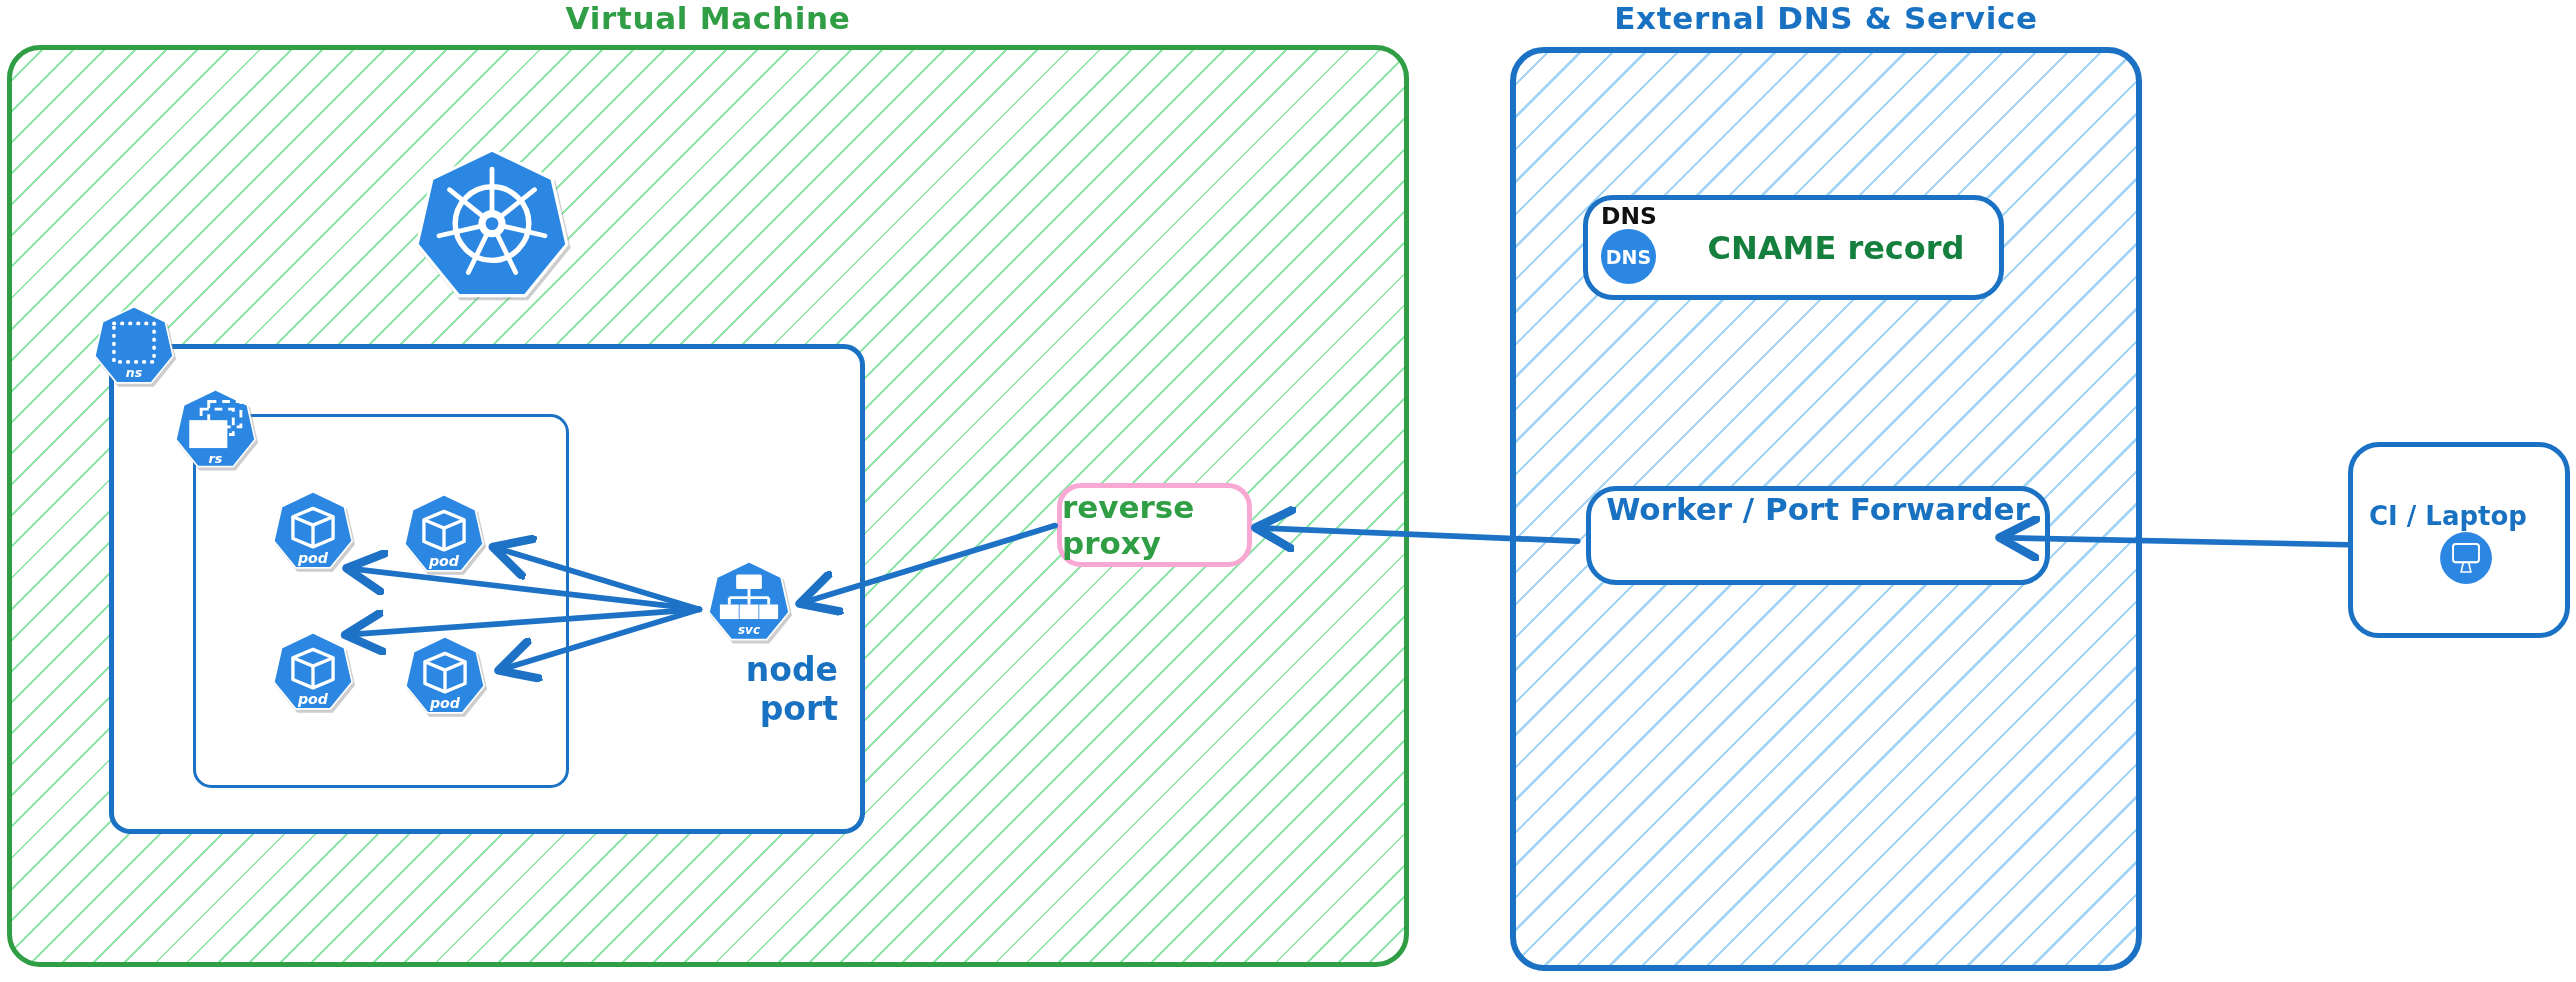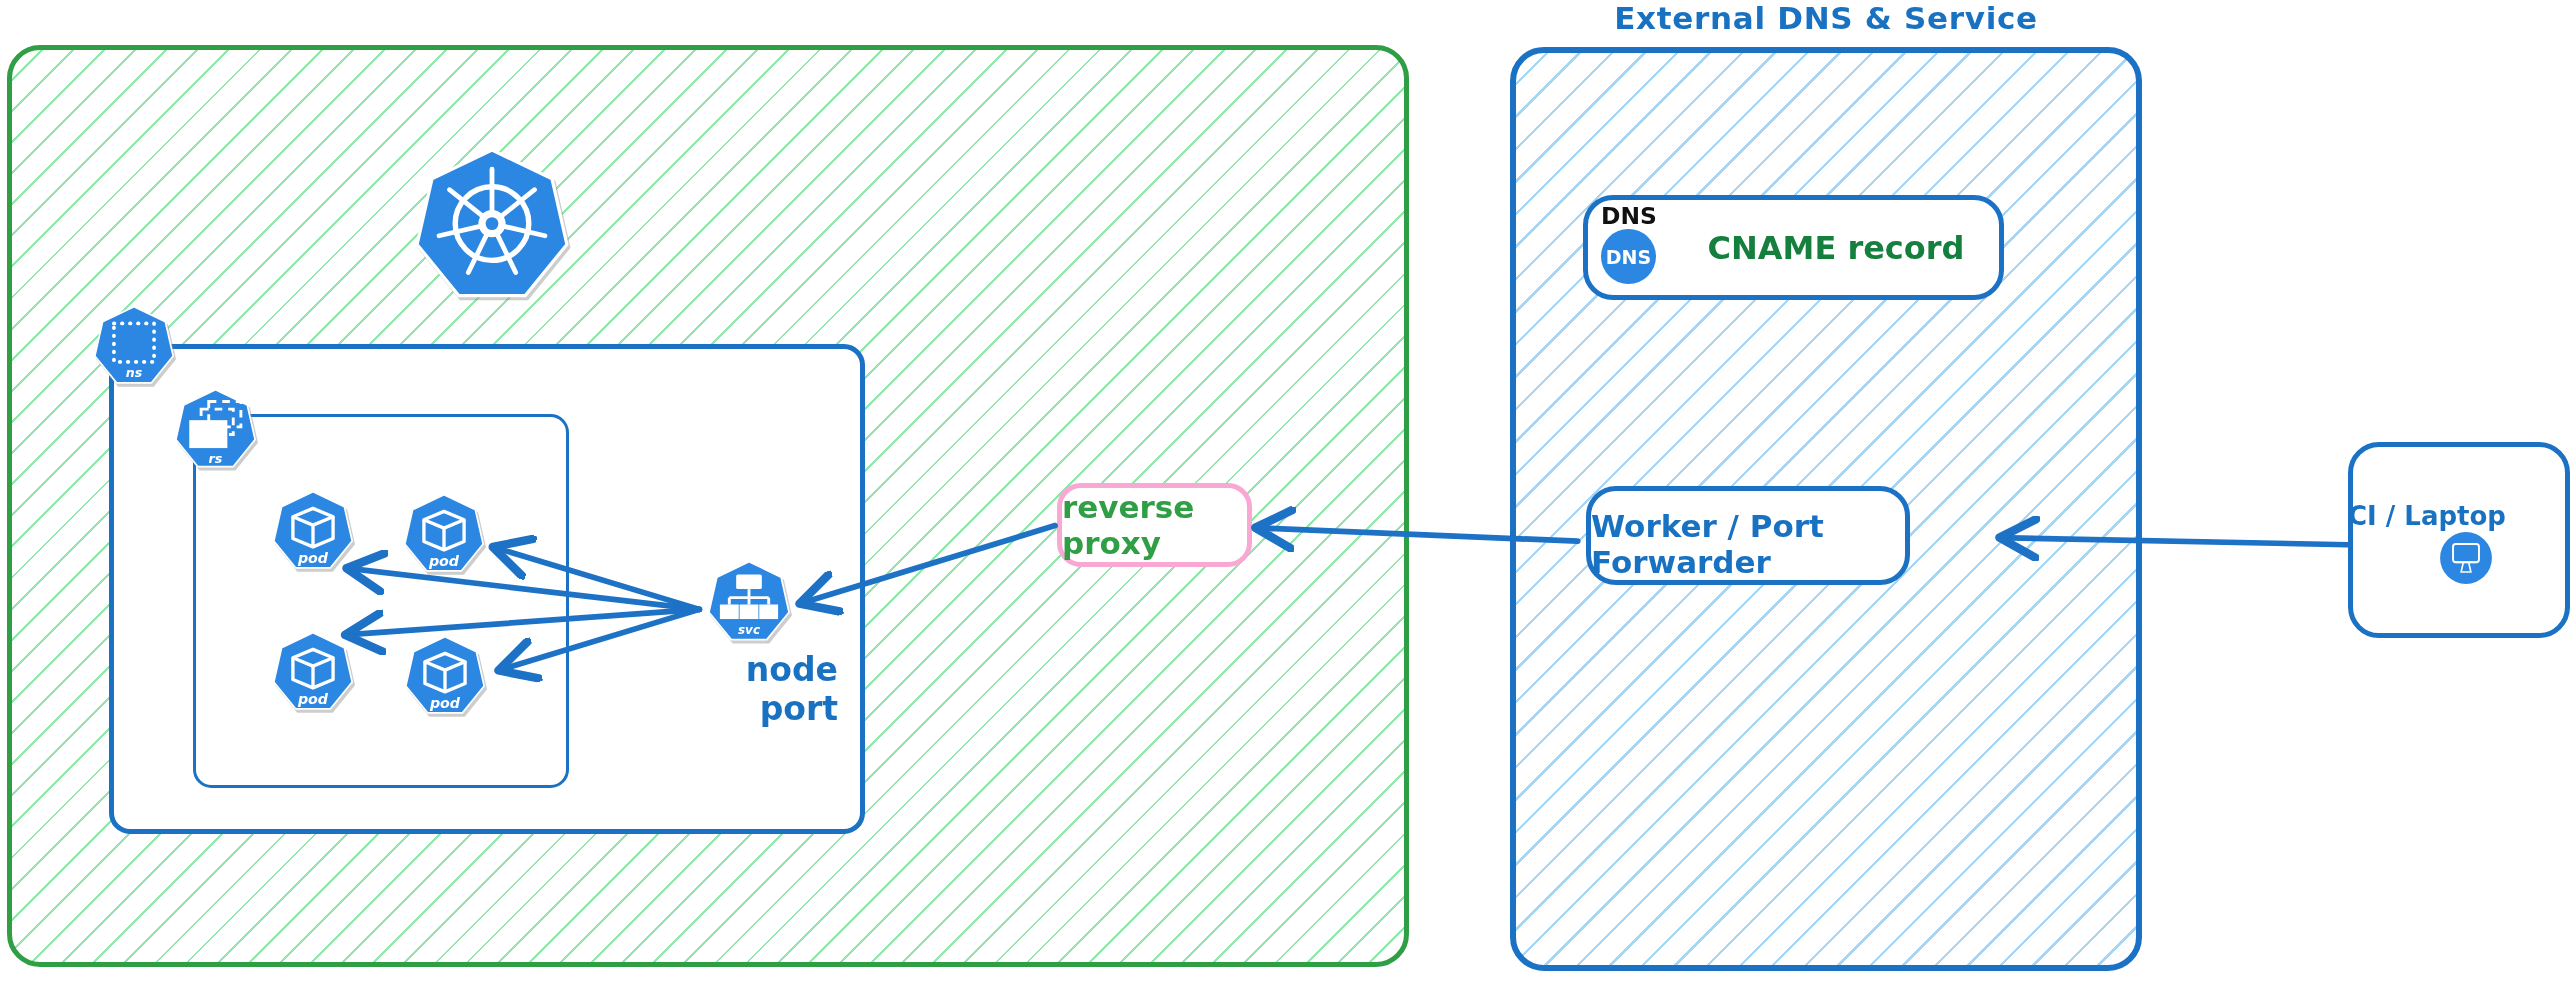--- a/index.html
+++ b/index.html
@@ -17,31 +17,31 @@
   .vm-title{left:7px;width:1402px;color:#2f9e44;}
   .ext-title{left:1510px;width:632px;color:#1971c2;}
 
   
   .white-box{background:#fff;}
   .ns-box{left:109px;top:344px;width:756px;height:490px;border:5px solid #1b72c4;border-radius:21px;}
   .rs-box{left:193px;top:414px;width:376px;height:374px;border:3.6px solid #1b72c4;border-radius:18.5px;}
   .rp-box{left:1057px;top:483px;width:195px;height:84px;border:5px solid #f9a8d4;border-radius:24px;
           display:flex;align-items:center;justify-content:center;color:#2f9e44;font-size:31px;font-weight:600;}
   .dns-box{left:1583px;top:195px;width:421px;height:105px;border:5.7px solid #1b72c4;border-radius:30px;}
-  .worker-box{left:1586px;top:486px;width:324px;height:99px;border:5.7px solid #1b72c4;border-radius:30px;
-          display:flex;align-items:flex-end;justify-content:center;color:#1971c2;font-size:31px;font-weight:600;}
+  .worker-box{left:1586px;top:486px;width:464px;height:99px;border:5.7px solid #1b72c4;border-radius:30px;
+          display:flex;align-items:flex-start;justify-content:center;color:#1971c2;font-size:31px;font-weight:600;}
   .ci-box{left:2348px;top:442px;width:222px;height:196px;border:5.7px solid #1b72c4;border-radius:31px;}
 
   .dns-tag{left:1601px;top:202px;font-size:23.4px;font-weight:600;color:#111;}
   .dns-badge{left:1601px;top:229px;width:55px;height:55px;border-radius:50%;background:#2b87e2;
              display:flex;align-items:center;justify-content:center;color:#fff;font-size:19px;font-weight:700;}
   .cname-label{left:1676px;top:195px;width:320px;height:105px;display:flex;align-items:center;justify-content:center;
              color:#15803d;font-size:32px;font-weight:600;}
 
-  .ci-label{left:2348px;top:501px;width:200px;color:#1971c2;font-size:26px;font-weight:600;}
+  .ci-label{left:2348px;top:501px;width:200px;text-align:center;color:#1971c2;font-size:26px;font-weight:600;}
   .ci-monitor{left:2439px;top:531px;width:54px;height:54px;}
 
   .node-port-label{left:660px;top:650px;width:178px;text-align:right;color:#1971c2;font-size:33px;font-weight:600;}
 
   
   .icon{position:absolute;filter:drop-shadow(2.8px 3.6px 0 rgba(145,145,145,.45));}
   .k8s-logo{left:412px;top:146px;width:160px;height:168px;}
   .ns-icon{left:92px;top:305px;width:84px;height:87px;}
   .rs-icon{left:173px;top:388px;width:85px;height:88px;}
   .pod-1{left:271px;top:490px;width:84px;height:87px;}
@@ -53,20 +53,21 @@
   .icon-label{fill:#ffffff;font-family:"DejaVu Sans",sans-serif;font-weight:600;font-style:italic;text-anchor:middle;}
 
   .arrows{position:absolute;left:0;top:0;pointer-events:none;}
 </style>
 </head>
 <body>
 
 <div class="canvas">
 
   <div class="abs vm-box"></div>
+  <div class="group-title vm-title">Virtual Machine</div>
 
   <div class="abs ext-box"></div>
   <div class="group-title ext-title">External DNS &amp; Service</div>
 
   <div class="abs white-box ns-box"></div>
   <div class="abs white-box rs-box"></div>
 
   <svg class="icon k8s-logo" viewBox="0 0 100 104">
     <polygon points="50,2 87.5,20 96.8,61 70.8,93 29.2,93 3.2,61 12.5,20" fill="#2b87e2" stroke="#ffffff" stroke-width="2"></polygon>
     <circle cx="50" cy="48" r="23" fill="none" stroke="#ffffff" stroke-width="3.4"></circle>

